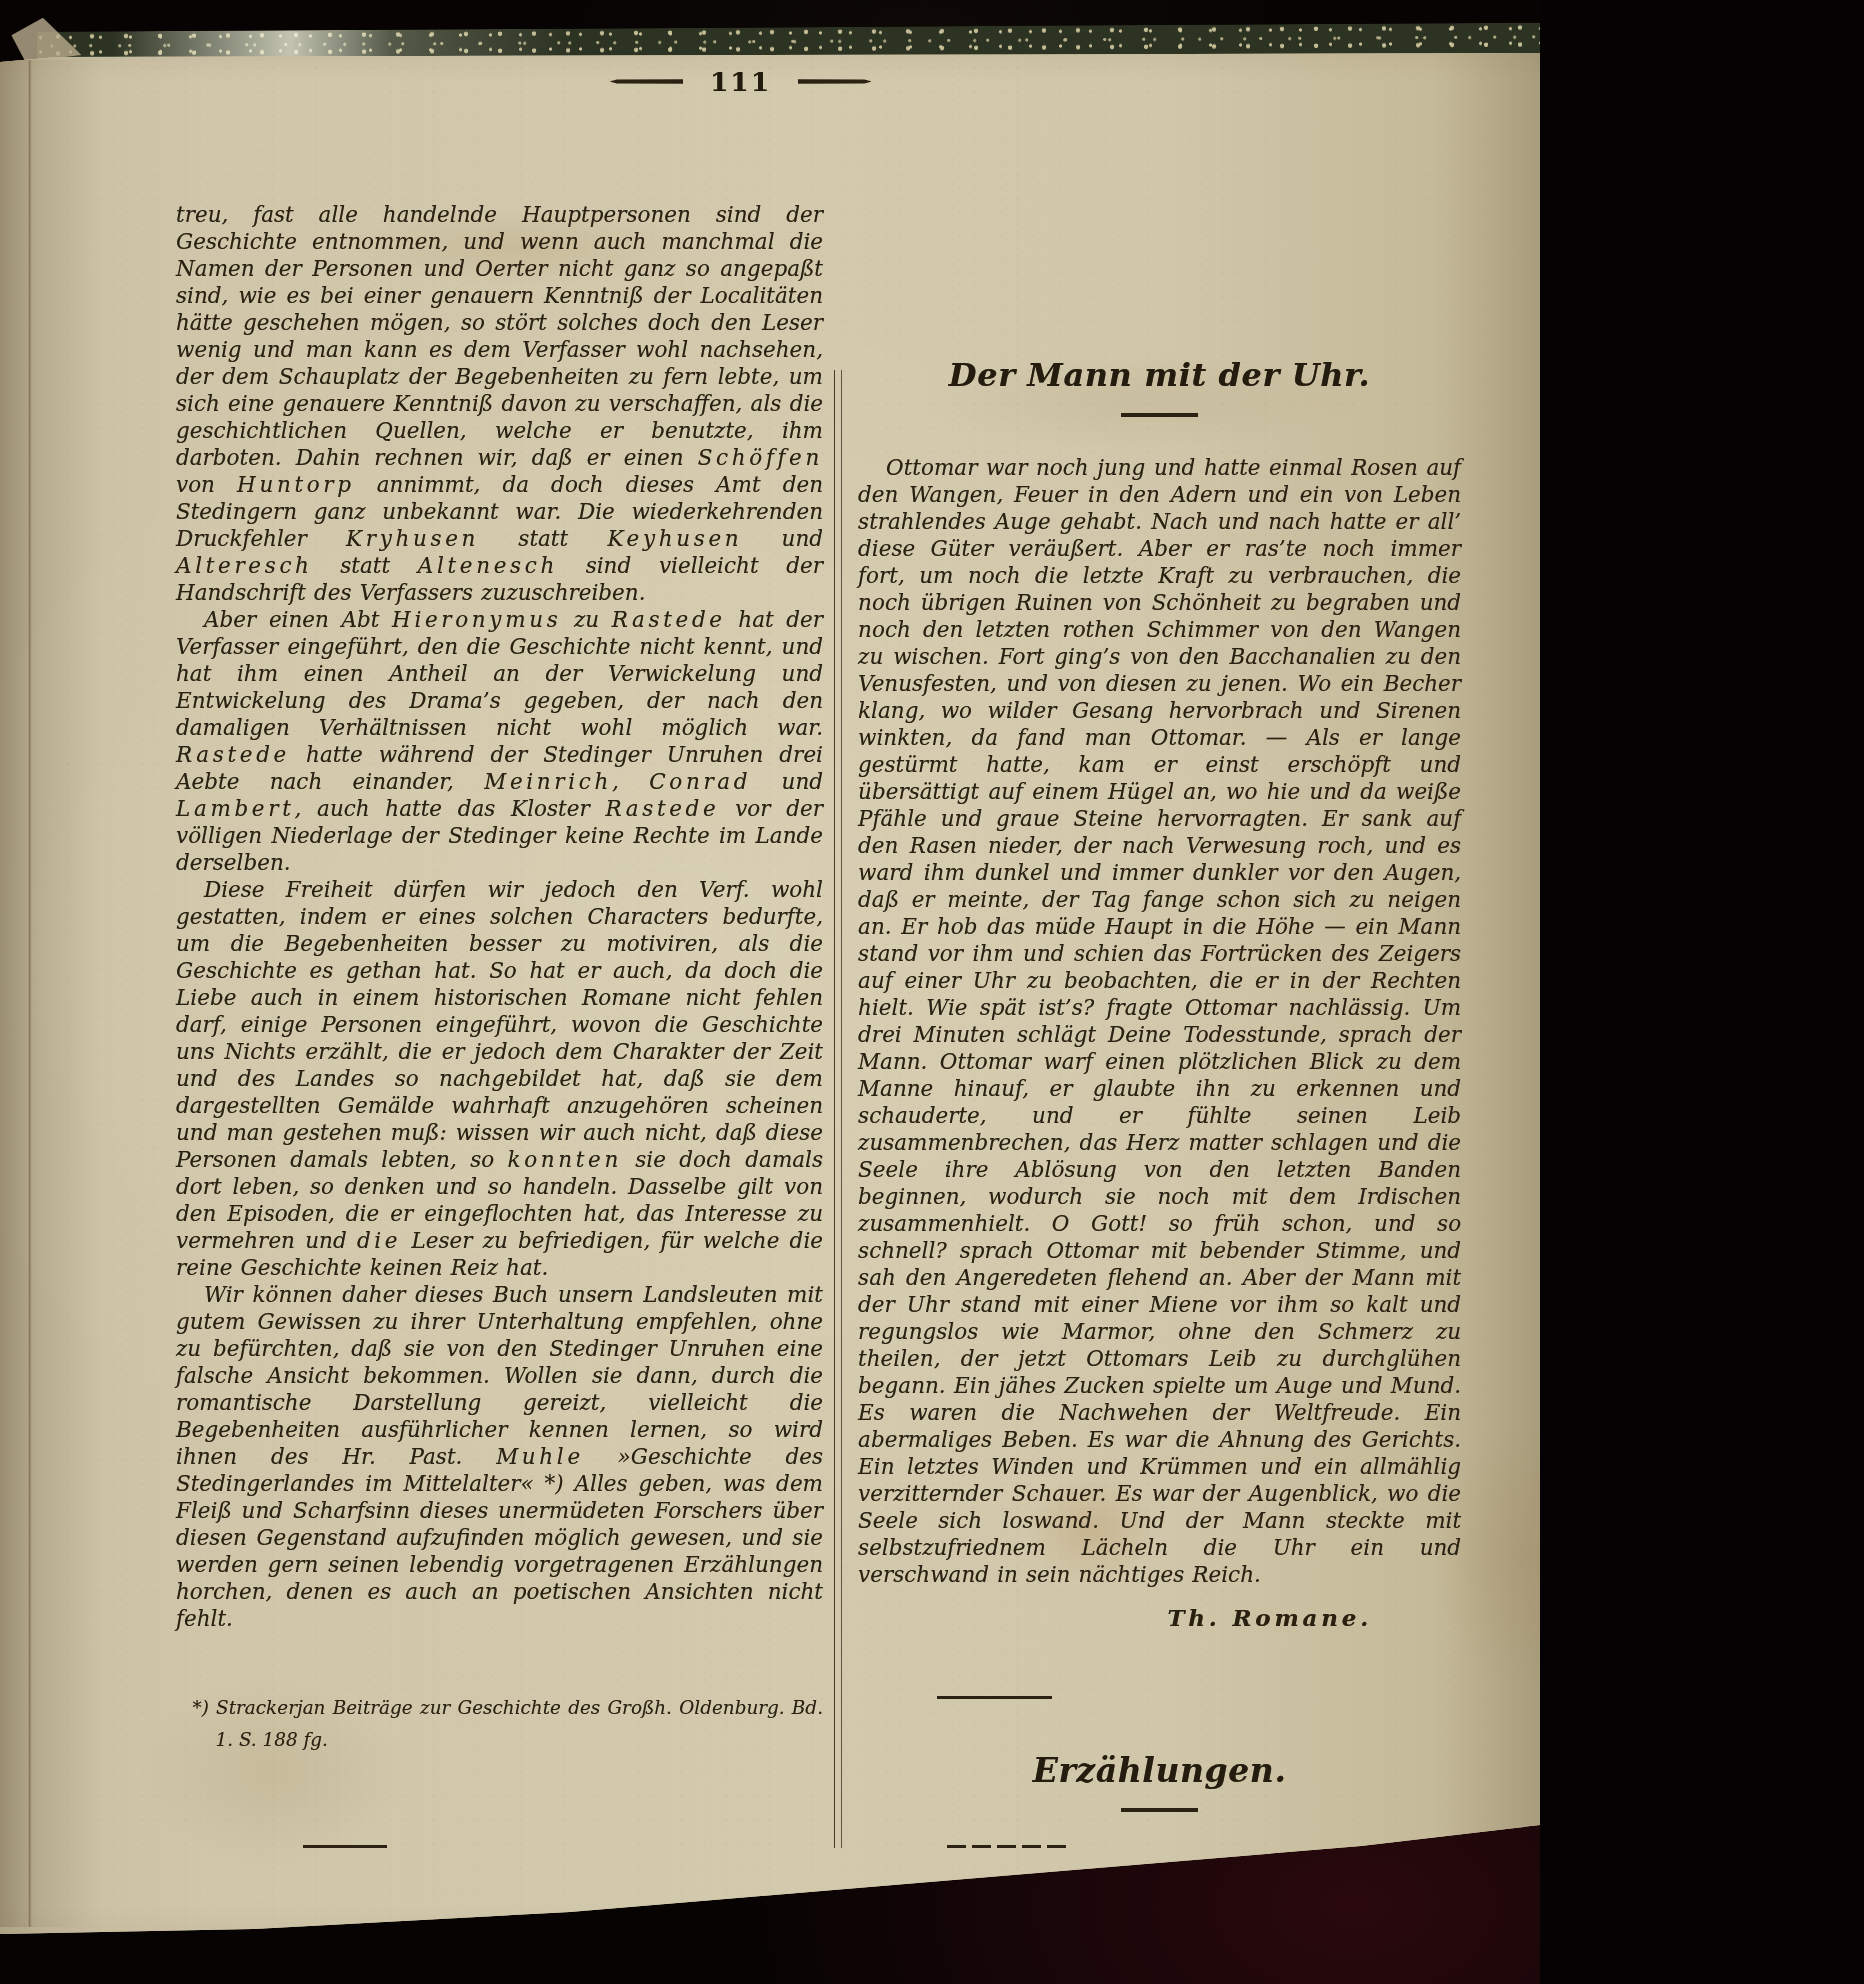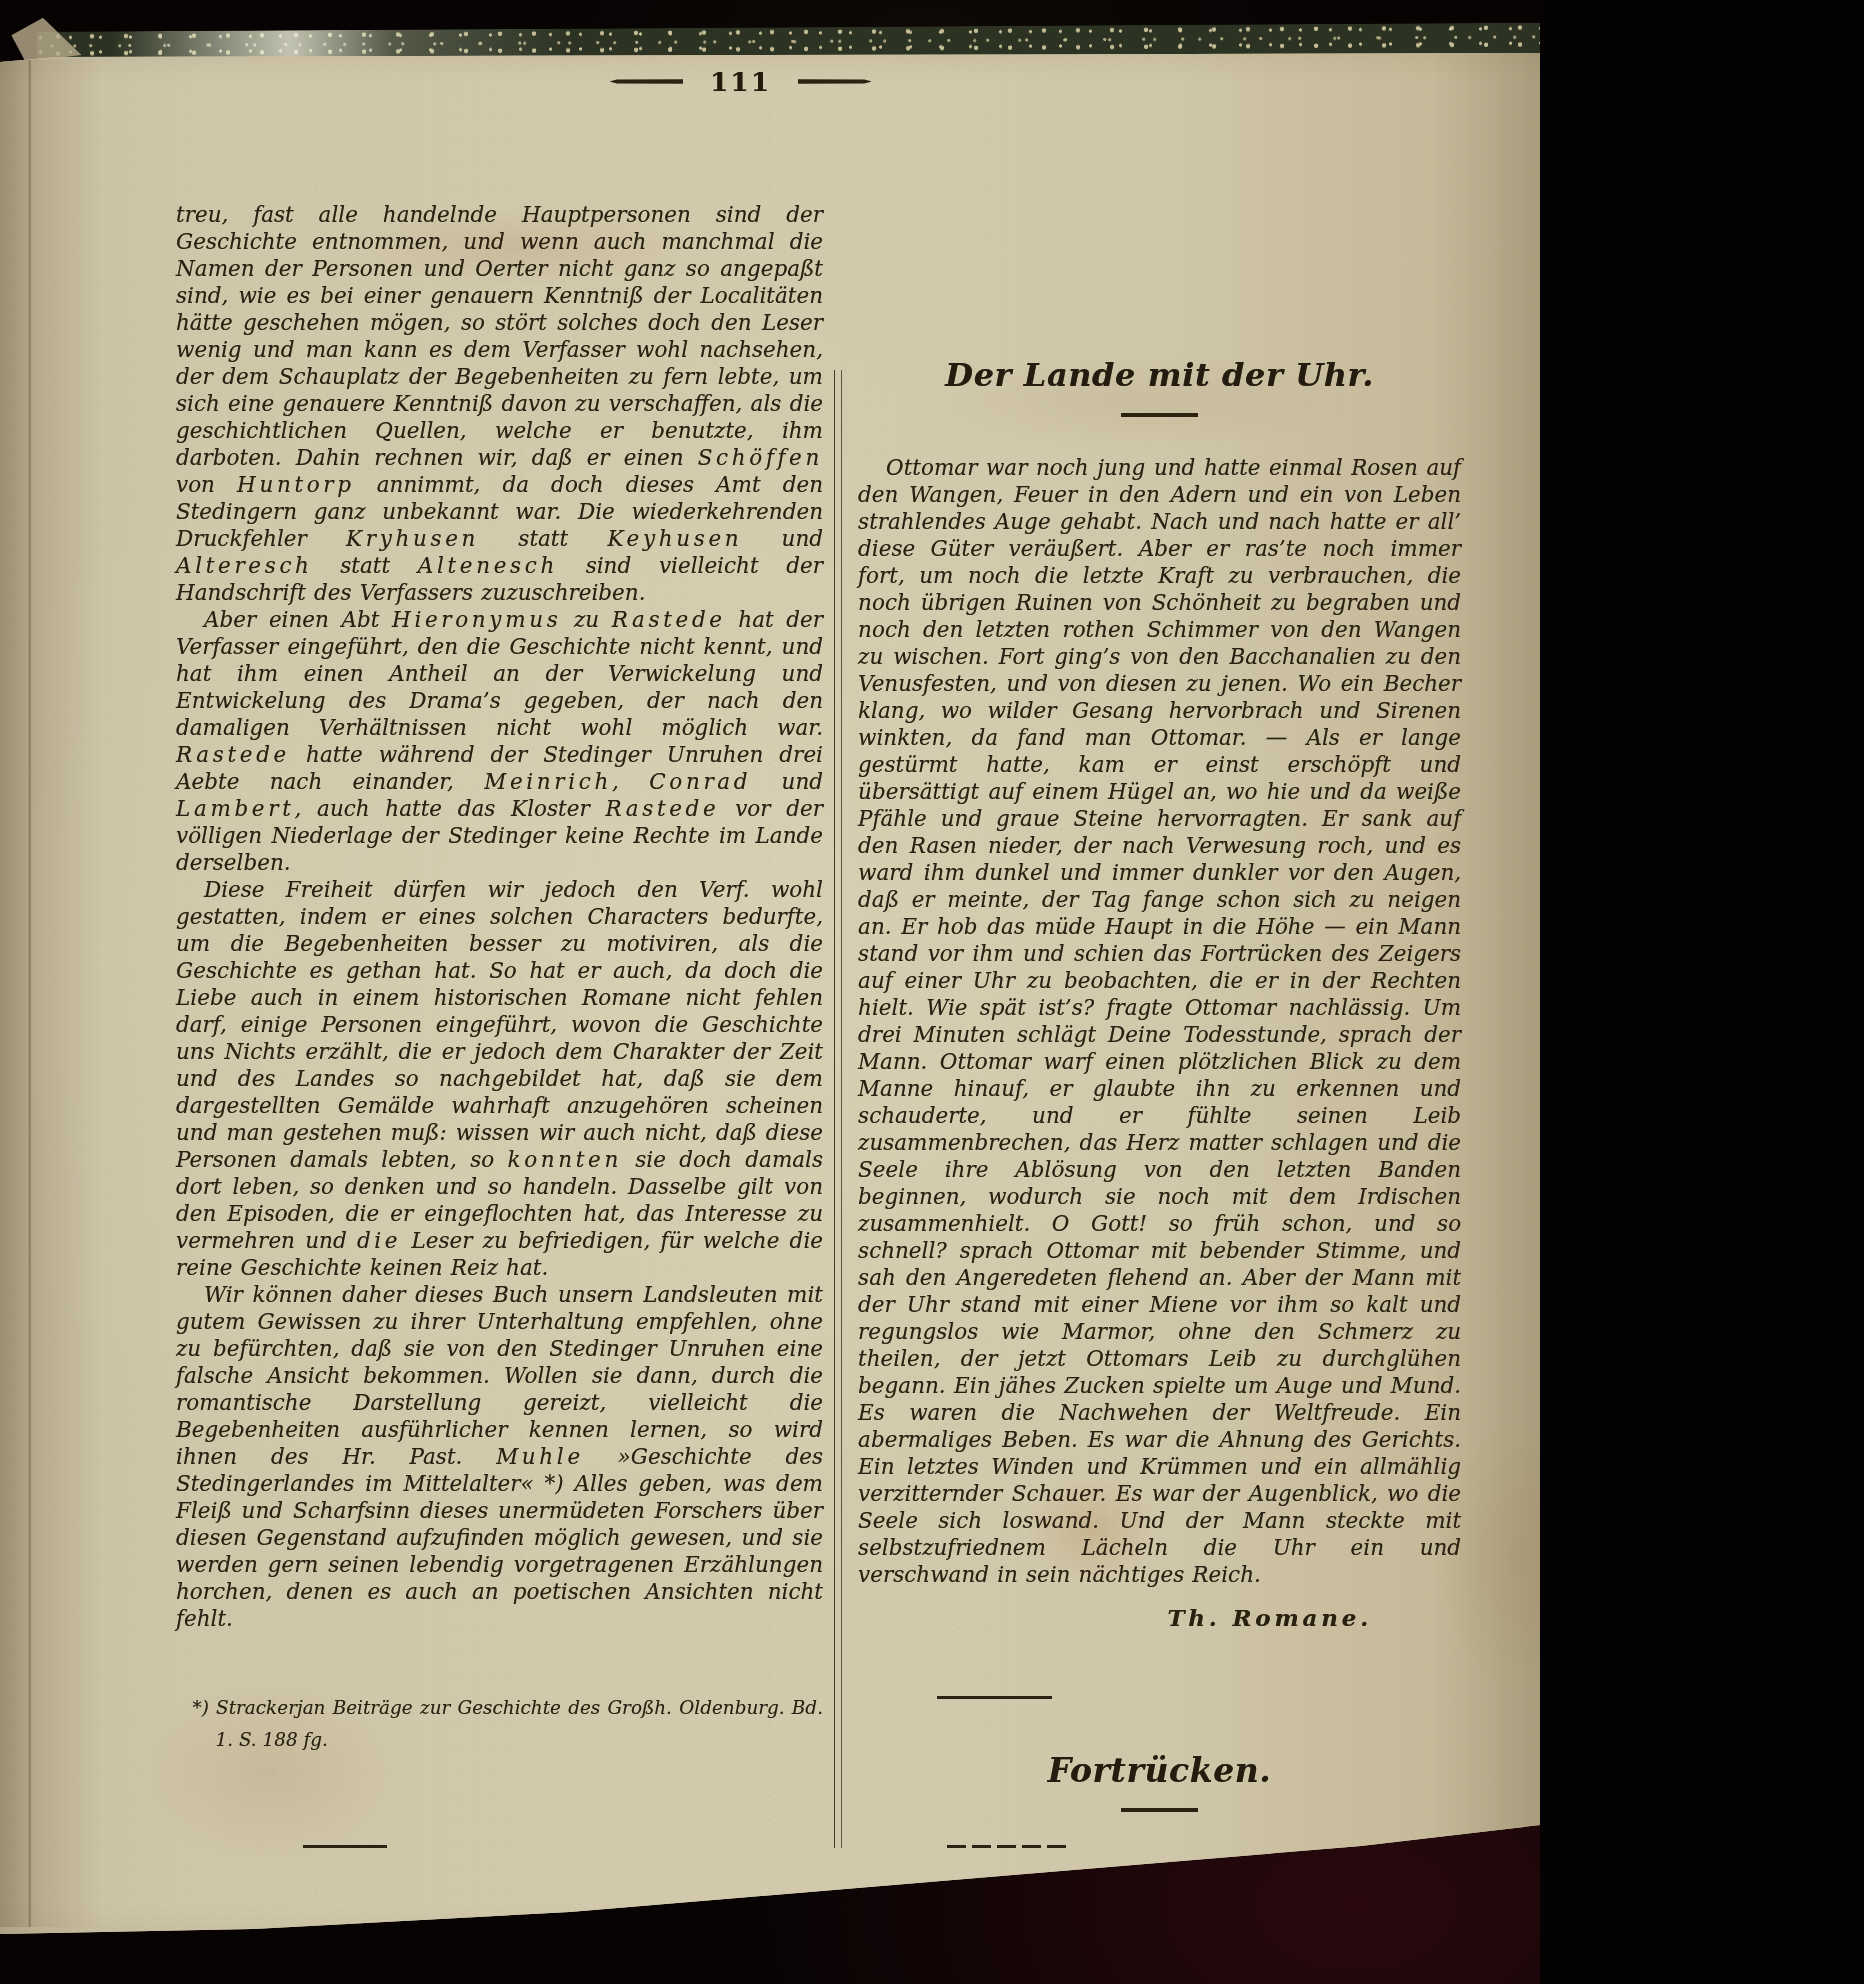--- a/index.html
+++ b/index.html
@@ -169,25 +169,25 @@
       <p class="body-par indent"><span>Aber einen Abt </span><span class="gesperrt">Hieronymus</span><span> zu </span><span class="gesperrt">Rastede</span><span> hat der Verfasser eingeführt, den die Geschichte nicht kennt, und hat ihm einen Antheil an der Verwickelung und Entwickelung des Drama’s gegeben, der nach den damaligen Verhältnissen nicht wohl möglich war. </span><span class="gesperrt">Rastede</span><span> hatte während der Stedinger Unruhen drei Aebte nach einander, </span><span class="gesperrt">Meinrich</span><span>, </span><span class="gesperrt">Conrad</span><span> und </span><span class="gesperrt">Lambert</span><span>, auch hatte das Kloster </span><span class="gesperrt">Rastede</span><span> vor der völligen Niederlage der Stedinger keine Rechte im Lande derselben.</span></p>
       <p class="body-par indent"><span>Diese Freiheit dürfen wir jedoch den Verf. wohl gestatten, indem er eines solchen Characters bedurfte, um die Begebenheiten besser zu motiviren, als die Geschichte es gethan hat. So hat er auch, da doch die Liebe auch in einem historischen Romane nicht fehlen darf, einige Personen eingeführt, wovon die Geschichte uns Nichts erzählt, die er jedoch dem Charakter der Zeit und des Landes so nachgebildet hat, daß sie dem dargestellten Gemälde wahrhaft anzugehören scheinen und man gestehen muß: wissen wir auch nicht, daß diese Personen damals lebten, so </span><span class="gesperrt">konnten</span><span> sie doch damals dort leben, so denken und so handeln. Dasselbe gilt von den Episoden, die er eingeflochten hat, das Interesse zu vermehren und </span><span class="gesperrt">die</span><span> Leser zu befriedigen, für welche die reine Geschichte keinen Reiz hat.</span></p>
       <p class="body-par indent"><span>Wir können daher dieses Buch unsern Landsleuten mit gutem Gewissen zu ihrer Unterhaltung empfehlen, ohne zu befürchten, daß sie von den Stedinger Unruhen eine falsche Ansicht bekommen. Wollen sie dann, durch die romantische Darstellung gereizt, vielleicht die Begebenheiten ausführlicher kennen lernen, so wird ihnen des Hr. Past. </span><span class="gesperrt">Muhle</span><span> »Geschichte des Stedingerlandes im Mittelalter« *) Alles geben, was dem Fleiß und Scharfsinn dieses unermüdeten Forschers über diesen Gegenstand aufzufinden möglich gewesen, und sie werden gern seinen lebendig vorgetragenen Erzählungen horchen, denen es auch an poetischen Ansichten nicht fehlt.</span></p>
       <p class="footnote">*) Strackerjan Beiträge zur Geschichte des Großh. Oldenburg. Bd. 1. S. 188 fg.</p>
       <div class="rule end-rule-left"></div>
     </div>
 
     <div class="col-divider"></div>
 
     <div class="col-right">
-      <h1 class="article-title">Der Lande mit der Uhr.</h1>
+      <h1 class="article-title">Der Mann mit der Uhr.</h1>
       <div class="title-rule"></div>
       <p class="body-par indent story-start">Ottomar war noch jung und hatte einmal Rosen auf den Wangen, Feuer in den Adern und ein von Leben strahlendes Auge gehabt. Nach und nach hatte er all’ diese Güter veräußert. Aber er ras’te noch immer fort, um noch die letzte Kraft zu verbrauchen, die noch übrigen Ruinen von Schönheit zu begraben und noch den letzten rothen Schimmer von den Wangen zu wischen. Fort ging’s von den Bacchanalien zu den Venusfesten, und von diesen zu jenen. Wo ein Becher klang, wo wilder Gesang hervorbrach und Sirenen winkten, da fand man Ottomar. — Als er lange gestürmt hatte, kam er einst erschöpft und übersättigt auf einem Hügel an, wo hie und da weiße Pfähle und graue Steine hervorragten. Er sank auf den Rasen nieder, der nach Verwesung roch, und es ward ihm dunkel und immer dunkler vor den Augen, daß er meinte, der Tag fange schon sich zu neigen an. Er hob das müde Haupt in die Höhe — ein Mann stand vor ihm und schien das Fortrücken des Zeigers auf einer Uhr zu beobachten, die er in der Rechten hielt. Wie spät ist’s? fragte Ottomar nachlässig. Um drei Minuten schlägt Deine Todesstunde, sprach der Mann. Ottomar warf einen plötzlichen Blick zu dem Manne hinauf, er glaubte ihn zu erkennen und schauderte, und er fühlte seinen Leib zusammenbrechen, das Herz matter schlagen und die Seele ihre Ablösung von den letzten Banden beginnen, wodurch sie noch mit dem Irdischen zusammenhielt. O Gott! so früh schon, und so schnell? sprach Ottomar mit bebender Stimme, und sah den Angeredeten flehend an. Aber der Mann mit der Uhr stand mit einer Miene vor ihm so kalt und regungslos wie Marmor, ohne den Schmerz zu theilen, der jetzt Ottomars Leib zu durchglühen begann. Ein jähes Zucken spielte um Auge und Mund. Es waren die Nachwehen der Weltfreude. Ein abermaliges Beben. Es war die Ahnung des Gerichts. Ein letztes Winden und Krümmen und ein allmählig verzitternder Schauer. Es war der Augenblick, wo die Seele sich loswand. Und der Mann steckte mit selbstzufriednem Lächeln die Uhr ein und verschwand in sein nächtiges Reich.</p>
       <div class="signature">Th. Romane.</div>
       <div class="rule section-rule"></div>
-      <h1 class="article-title title2">Fortrücken.</h1>
+      <h1 class="article-title title2">Erzählungen.</h1>
       <div class="title-rule"></div>
       <div class="dashed-rule"></div>
     </div>
 
   </div>
 </div>
 
 
 </body></html>

